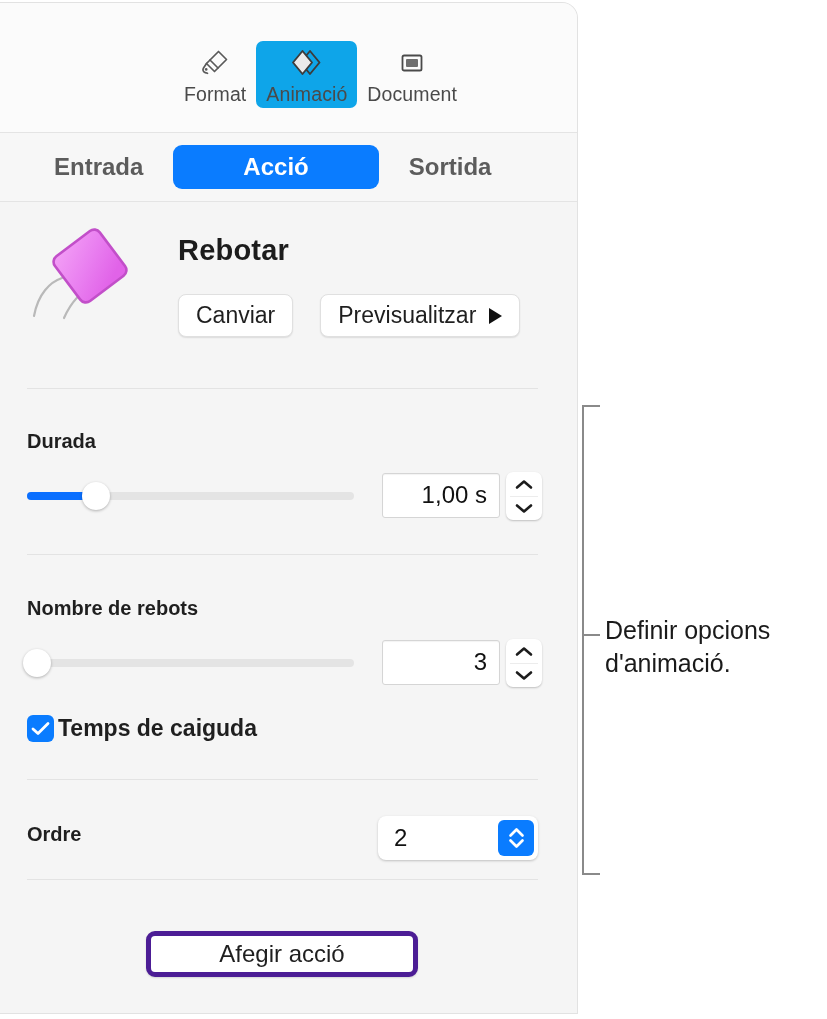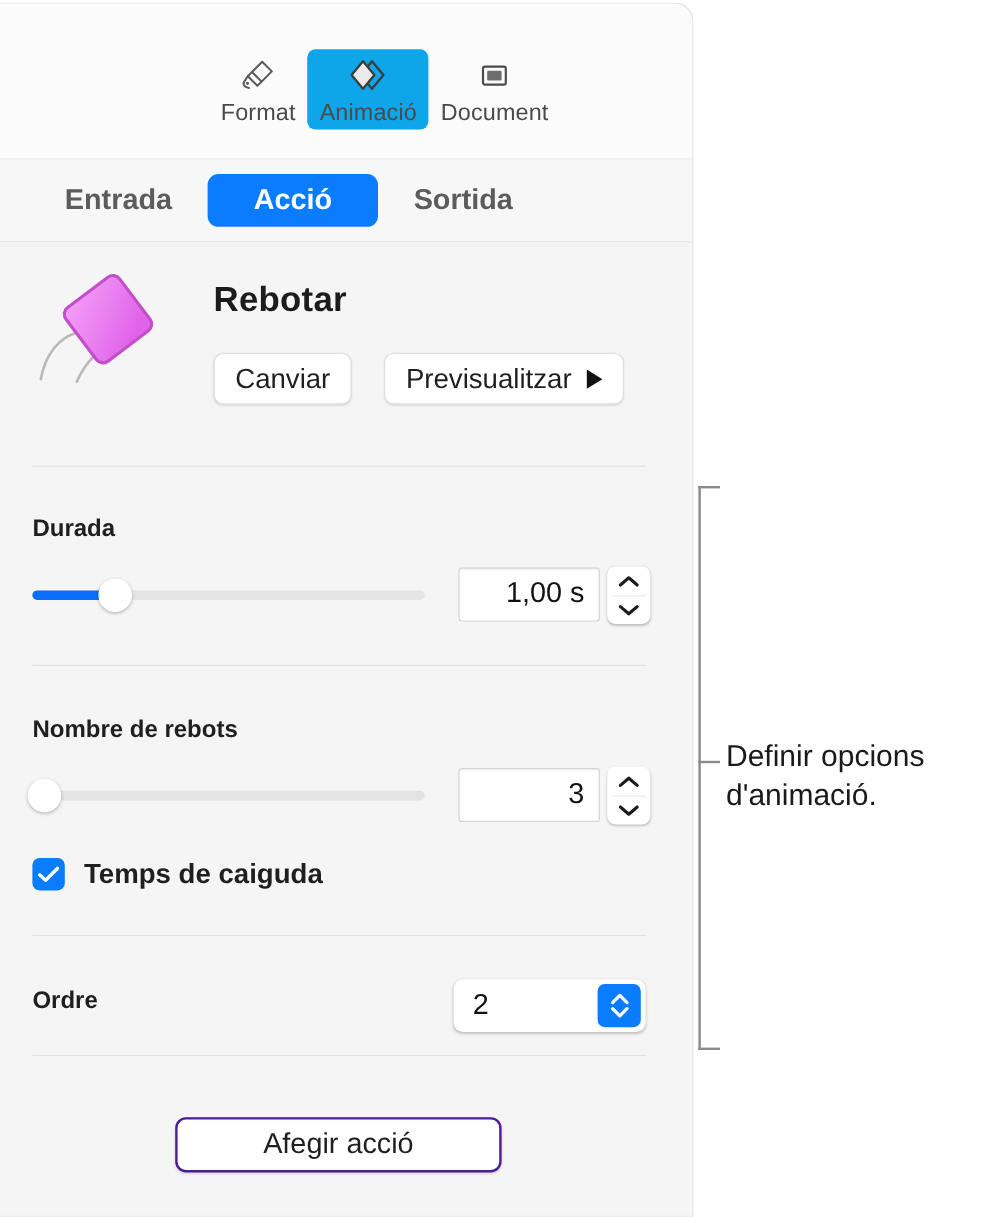--- a/index.html
+++ b/index.html
@@ -97,21 +97,21 @@
     padding: 8px 24px;
     border-radius: 9px;
     white-space: nowrap;
     cursor: default;
     font-weight: bold;
   }
   .tab.selected {
     background: #0a7cff;
     color: #ffffff;
     font-weight: bold;
-    padding: 8px 38px;
+    padding: 8px 70px;
   }
 
   
   #panelbody {
     position: absolute;
     left: 0; top: 199px;
     right: 0; bottom: 0;
     background: #f5f5f5;
   }
 
@@ -250,21 +250,21 @@
     background: #ececec;
   }
 
   
   #checkbox-row {
     position: absolute;
     left: 33px;
     top: 513px;
     display: flex;
     align-items: center;
-    gap: 16px;
+    gap: 4px;
     justify-content: flex-end;
   }
   .checkbox {
     width: 27px; height: 27px;
     border-radius: 6px;
     background: #0a7cff;
     display: flex;
     align-items: center;
     justify-content: center;
     cursor: default;
@@ -308,21 +308,21 @@
   }
 
   
   #add-action {
     position: absolute;
     left: 152px;
     top: 928px;
     width: 272px;
     height: 46px;
     background: #ffffff;
-    border: 2px solid #4c1d95;
+    border: 5px solid #4c1d95;
     border-radius: 9px;
     box-shadow: 0 1px 2px rgba(0,0,0,.13);
     font-size: 24px;
     color: #1f1f1f;
     display: flex;
     align-items: center;
     justify-content: center;
     cursor: default;
     box-sizing: border-box;
     font-family: "Liberation Sans", sans-serif;

